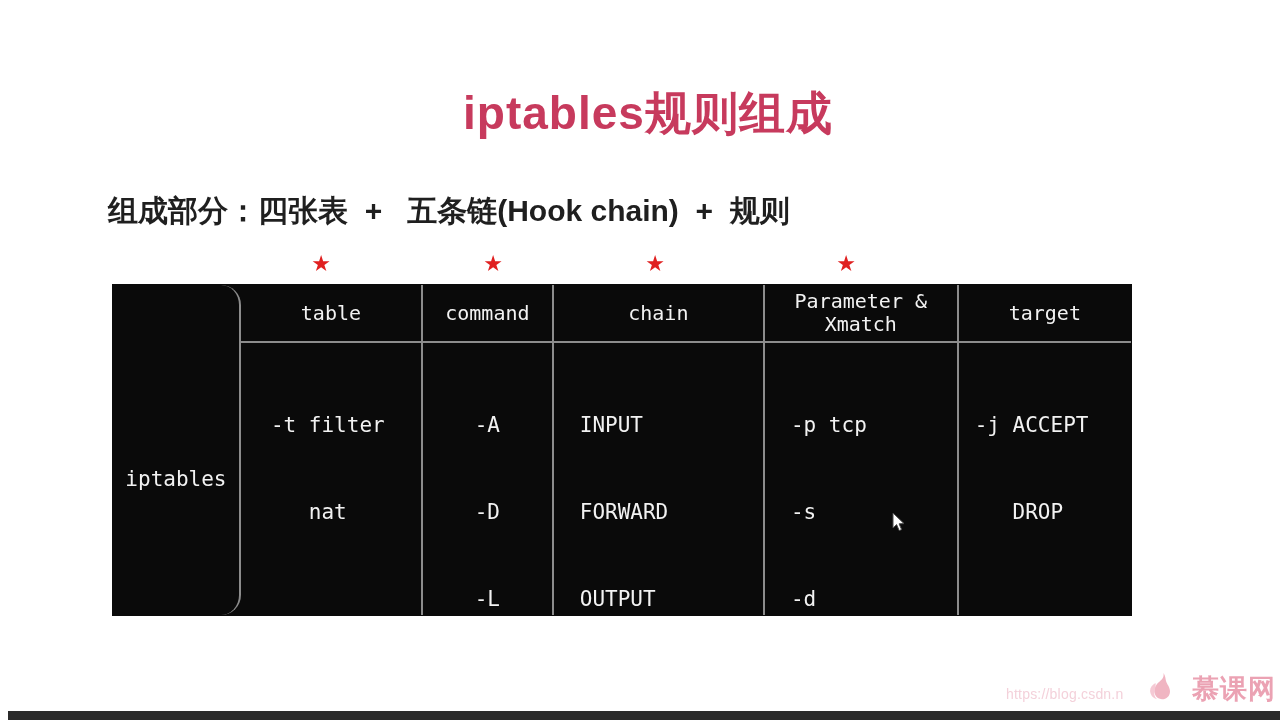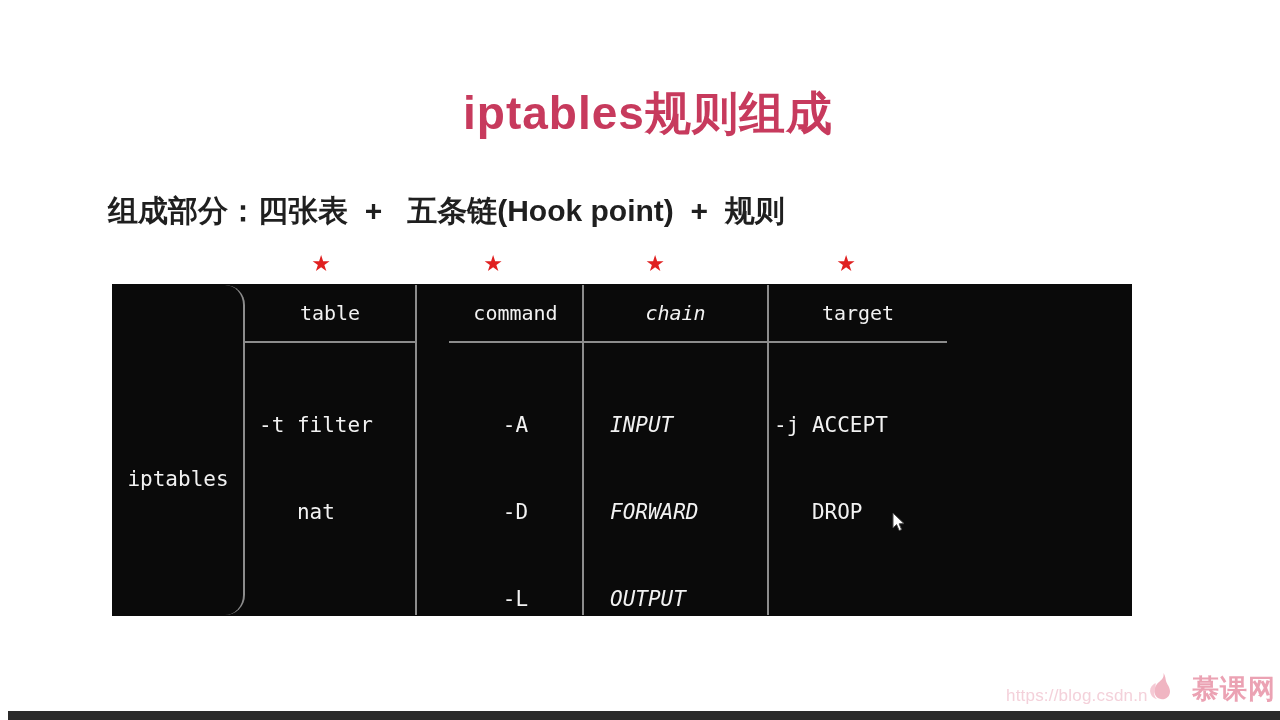--- a/index.html
+++ b/index.html
@@ -84,23 +84,23 @@
     position: relative;
     box-sizing: border-box;
     background: #0a0a0a;
     display: flex;
     flex-direction: column;
     border-right: 2px solid #8c8c8c;
   }
   .col:last-child { border-right: none; }
 
   .col-0 { width: 132px; border-radius: 20px; }
-  .col-1 { width: 172px; }
-  .col-2 { width: 135px; margin-left: 32px; }
-  .col-3 { width: 185px; font-style: italic; }
+  .col-1 { width: 188px; }
+  .col-2 { width: 135px; }
+  .col-3 { width: 218px; }
   .col-4 { width: 200px; }
   .col-5 { width: 178px; }
 
   .cell-head {
     height: 58px;
     min-height: 58px;
     border-bottom: 2px solid #8c8c8c;
     display: flex;
     align-items: center;
     justify-content: center;
@@ -125,42 +125,42 @@
     white-space: pre;
     overflow: hidden;
   }
   .cell-body.centered {
     display: flex;
     align-items: center;
     justify-content: center;
     padding: 0;
     text-align: center;
   }
-  .cell-body.pad-l-14 { padding-left: 14px; }
+  .cell-body.pad-l-14 { padding-left: 30px; }
   .cell-body.pad-l-10 { padding-left: 26px; }
-  .cell-body.pad-l-8  { padding-left: 5px; }
+  .cell-body.pad-l-8  { padding-left: 16px; }
 
   .line { display: block; white-space: pre; }
 
   
   #cursor {
     position: absolute;
     left: 884px;
     top: 512px;
     width: 14px;
     height: 21px;
     pointer-events: none;
   }
 
   
   #csdn-watermark {
     position: absolute;
     left: 998px;
     top: 686px;
-    font-size: 17px;
+    font-size: 14px;
     color: #f2c9d4;
     opacity: 0.85;
     letter-spacing: 0.2px;
     white-space: nowrap;
   }
   #imooc-logo {
     position: absolute;
     right: 12px;
     top: 672px;
     display: flex;
@@ -188,21 +188,21 @@
     background: #2b2b2b;
   }
 </style>
 </head>
 <body>
 
 <div id="slide">
 
   <div id="title">iptables规则组成</div>
 
-  <div id="subtitle">组成部分：四张表  +   五条链(Hook point)  +  规则</div>
+  <div id="subtitle">组成部分：四张表  +   五条链(Hook chain)  +  规则</div>
 
   <div id="stars">
     <span class="star" style="left:313px">★</span>
     <span class="star" style="left:485px">★</span>
     <span class="star" style="left:647px">★</span>
     <span class="star" style="left:838px">★</span>
   </div>
 
   <div id="rules-table">
 
@@ -239,20 +239,35 @@
       <div class="cell-head">chain</div>
       <div class="cell-body pad-l-10">
         <span class="line">INPUT</span>
         <span class="line">FORWARD</span>
         <span class="line">OUTPUT</span>
         
         
       </div>
     </div>
 
+    <div class="col col-4">
+      <div class="cell-head">Parameter &amp;
+Xmatch</div>
+      <div class="cell-body pad-l-10">
+        <span class="line">-p tcp</span>
+        <span class="line">-s</span>
+        <span class="line">-d</span>
+        
+        
+        
+        
+        
+        
+      </div>
+    </div>
 
     <div class="col col-5">
       <div class="cell-head">target</div>
       <div class="cell-body pad-l-8">
         <span class="line">-j ACCEPT</span>
         <span class="line">   DROP</span>
         
         
       </div>
     </div>

